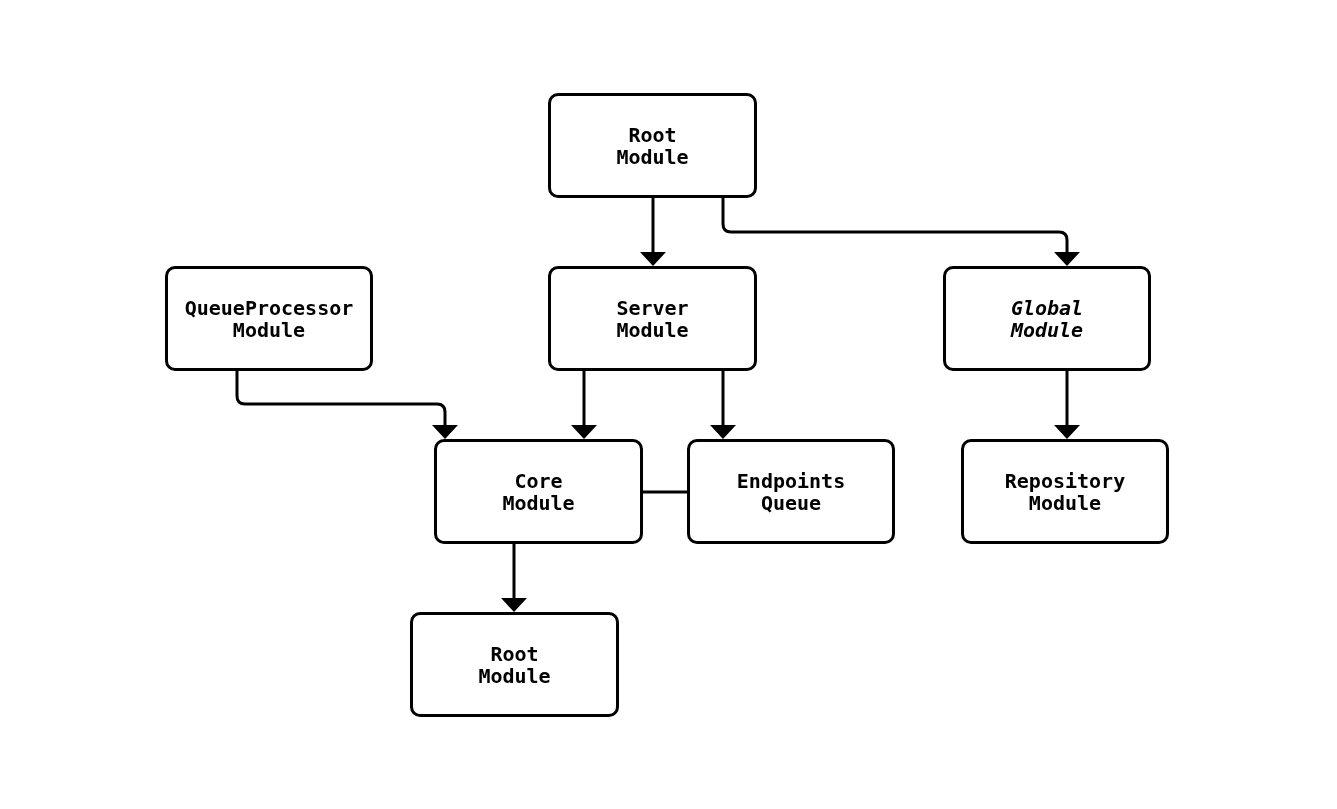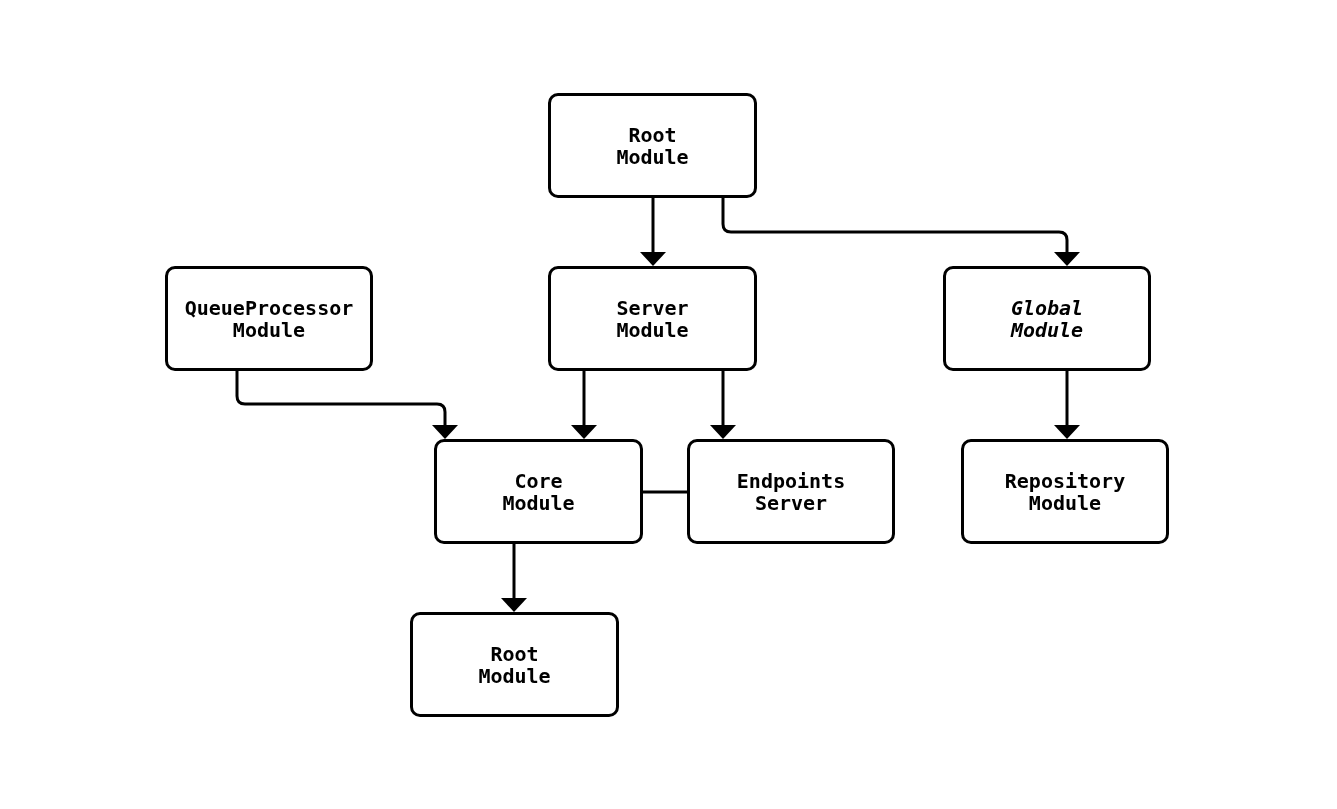--- a/index.html
+++ b/index.html
@@ -127,21 +127,21 @@
 Module</span>
   </div>
 
   <div class="node" id="node-core">
     <span class="label">Core
 Module</span>
   </div>
 
   <div class="node" id="node-endpoints">
     <span class="label">Endpoints
-Server</span>
+Queue</span>
   </div>
 
   <div class="node" id="node-repository">
     <span class="label">Repository
 Module</span>
   </div>
 
   <div class="node" id="node-queue">
     <span class="label">Root
 Module</span>

